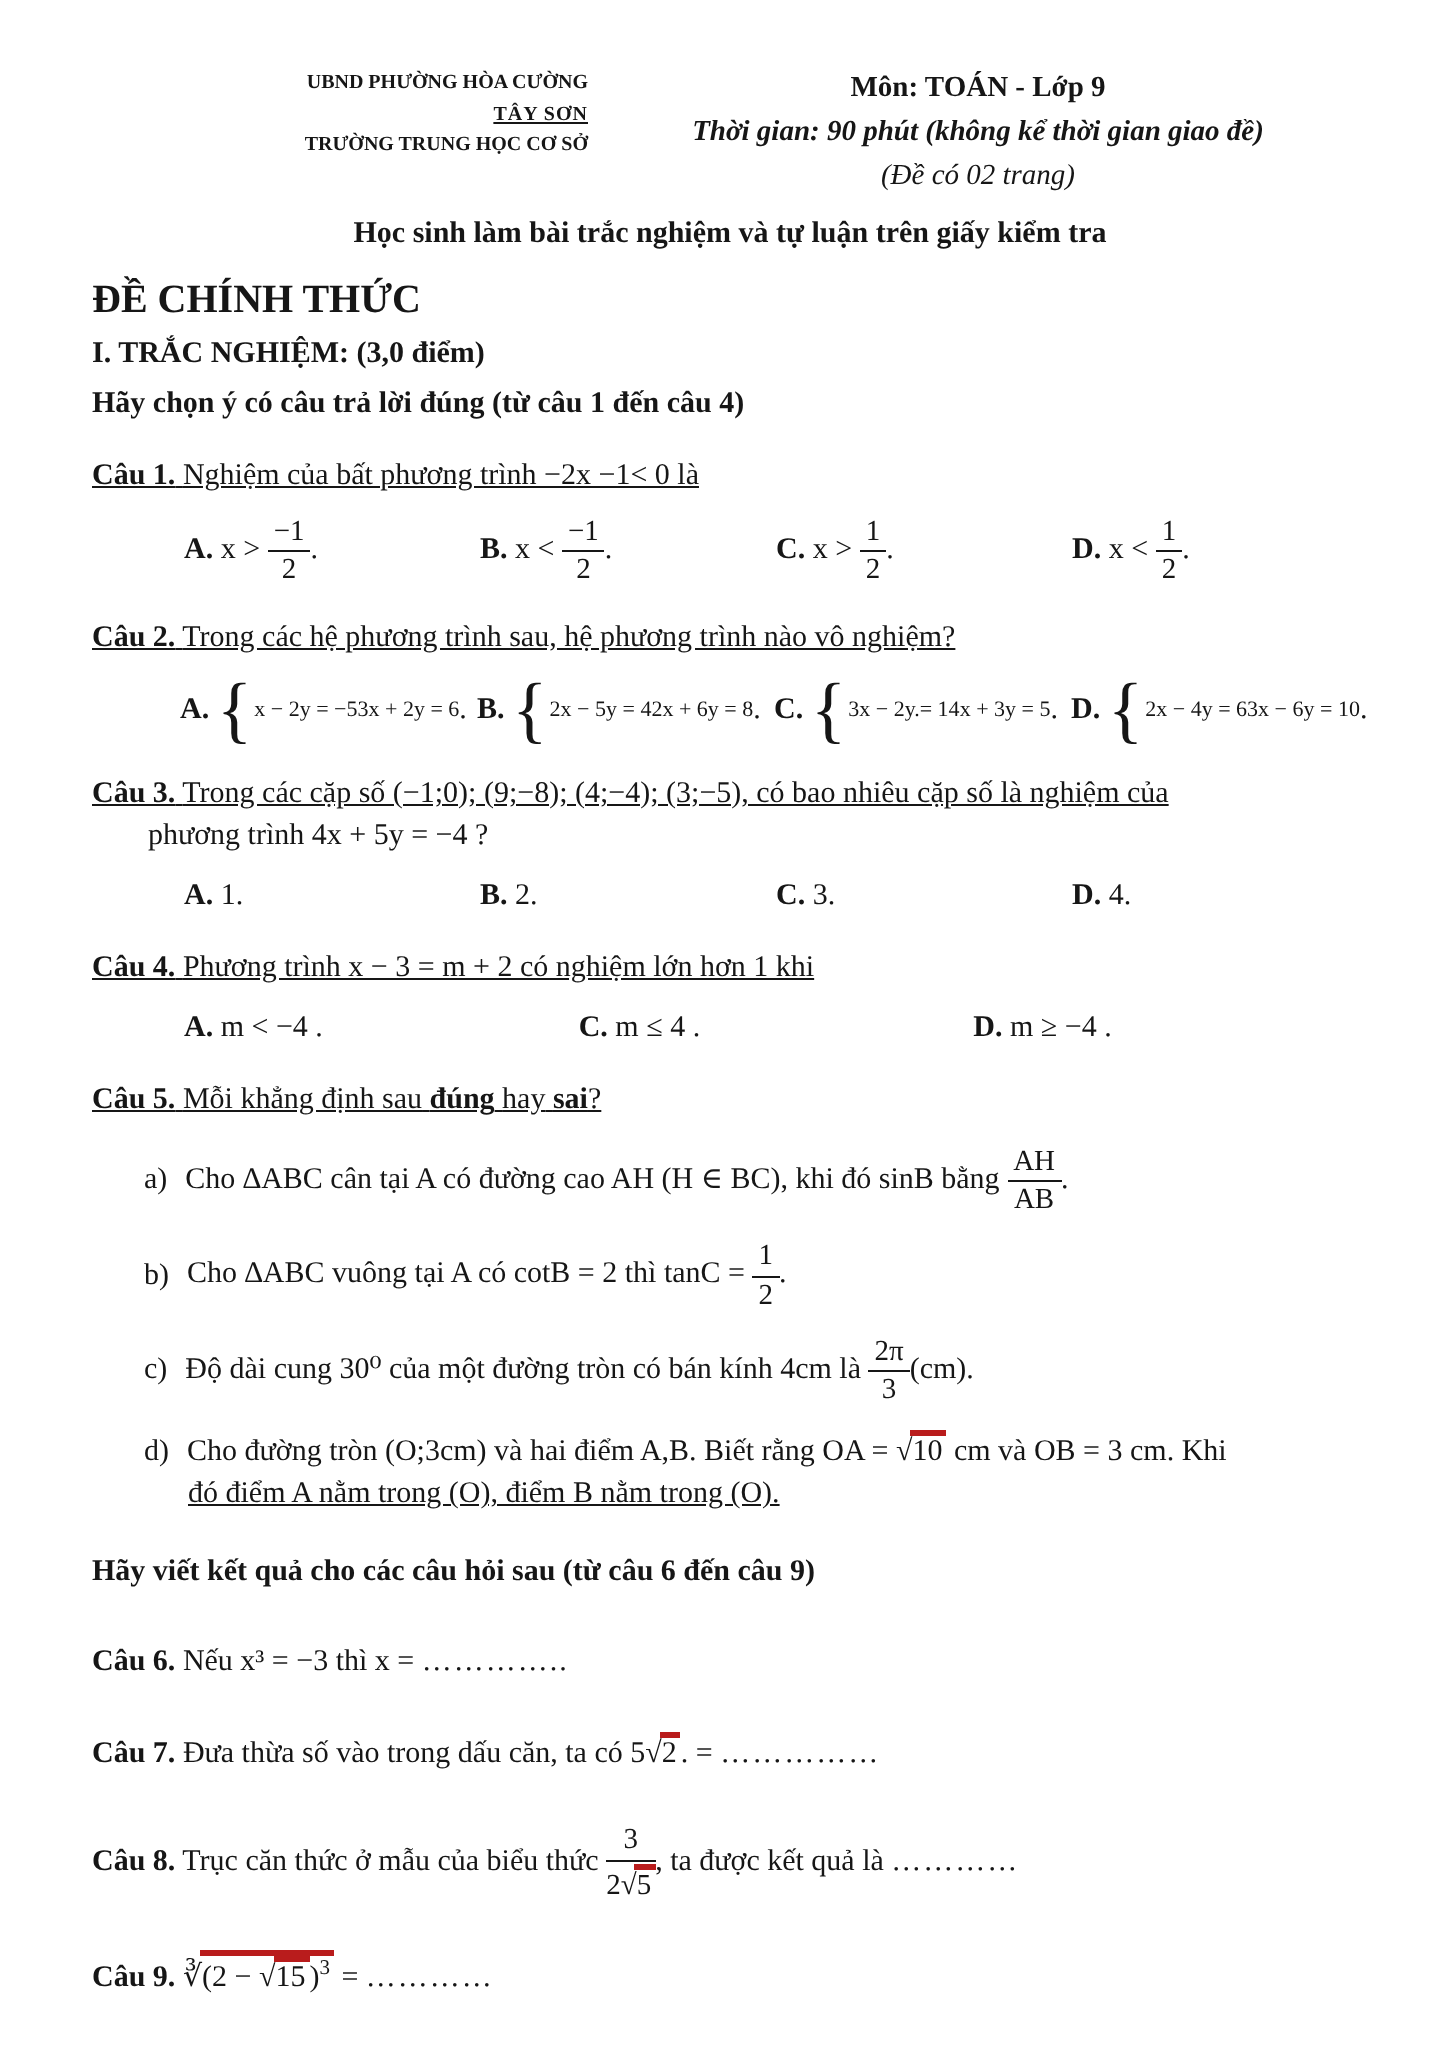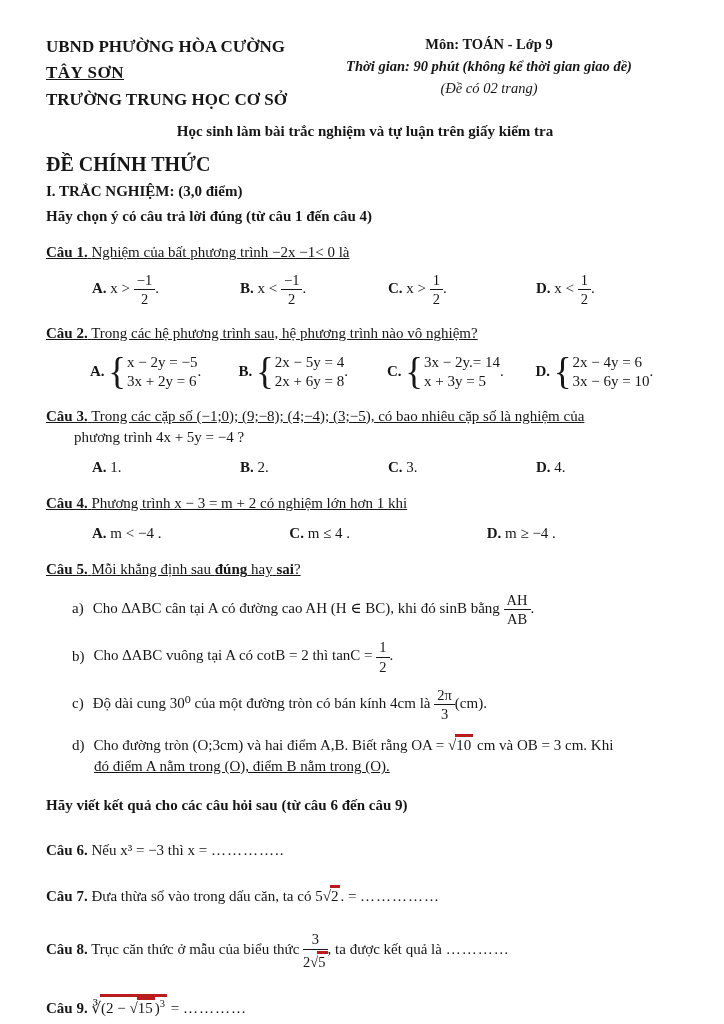--- a/index.html
+++ b/index.html
@@ -13,21 +13,21 @@
     font-family: "Liberation Serif", "DejaVu Serif", serif;
     font-size: 15px;
     line-height: 1.4;
     padding: 34px 40px 28px 46px;
   }
   .b { font-weight: bold; }
   .i { font-style: italic; }
   .u { text-decoration: underline; }
 
   .hdr { display: flex; margin-bottom: 6px; }
-  .hdr-left { width: 248px; text-align: left; font-weight: bold; font-size: 17px; line-height: 1.55; }
+  .hdr-left { width: 248px; text-align: right; font-weight: bold; font-size: 10px; line-height: 1.55; }
   .hdr-right { flex: 1; text-align: center; font-size: 14.5px; line-height: 1.5; }
   .school-name { display: inline-block; letter-spacing: .5px; }
 
   .notice { text-align: center; margin-top: 8px; }
   .official { margin-top: 8px; font-size: 20px; }
   .sec-title { margin-top: 3px; }
   .instr { margin-top: 4px; }
 
   .q { margin-top: 15px; text-decoration: underline; }
   .q .ql { font-weight: bold; }
@@ -35,21 +35,21 @@
   .opt-row { display: flex; padding-left: 46px; margin-top: 9px; align-items: center; }
   .opt { flex: 1; }
   .ol { font-weight: bold; }
 
   .frac { display: inline-block; vertical-align: middle; text-align: center; line-height: 1.12; font-size: 14.5px; }
   .frac .num { display: block; border-bottom: 1px solid #161616; padding: 0 3px 1px; }
   .frac .den { display: block; padding-top: 1px; }
 
   .system { display: inline-flex; align-items: center; vertical-align: middle; }
   .brace { font-size: 37px; font-weight: 400; line-height: .9; margin-right: 1px; }
-  .eqs { display: inline-flex; flex-direction: column; font-size: 15px; line-height: 1.28; text-align: left; }
+  .eqs { display: inline-flex; flex-direction: row; font-size: 11px; line-height: 1.28; text-align: left; }
 
   .sqrt { display: inline-block; white-space: nowrap; }
   .sbar { display: inline-block; border-top: 3px solid #b91c1c; line-height: 1.15; margin-left: -1px; padding: 0 2px 0 1px; }
 
   .cont-indent { display: inline-block; padding-left: 28px; }
   .sub { padding-left: 26px; margin-top: 12px; }
   .sub .sl { margin-right: 9px; }
   .sub .l2 { display: inline-block; padding-left: 22px; text-decoration: underline; }
 
   .fill-q { margin-top: 24px; }

